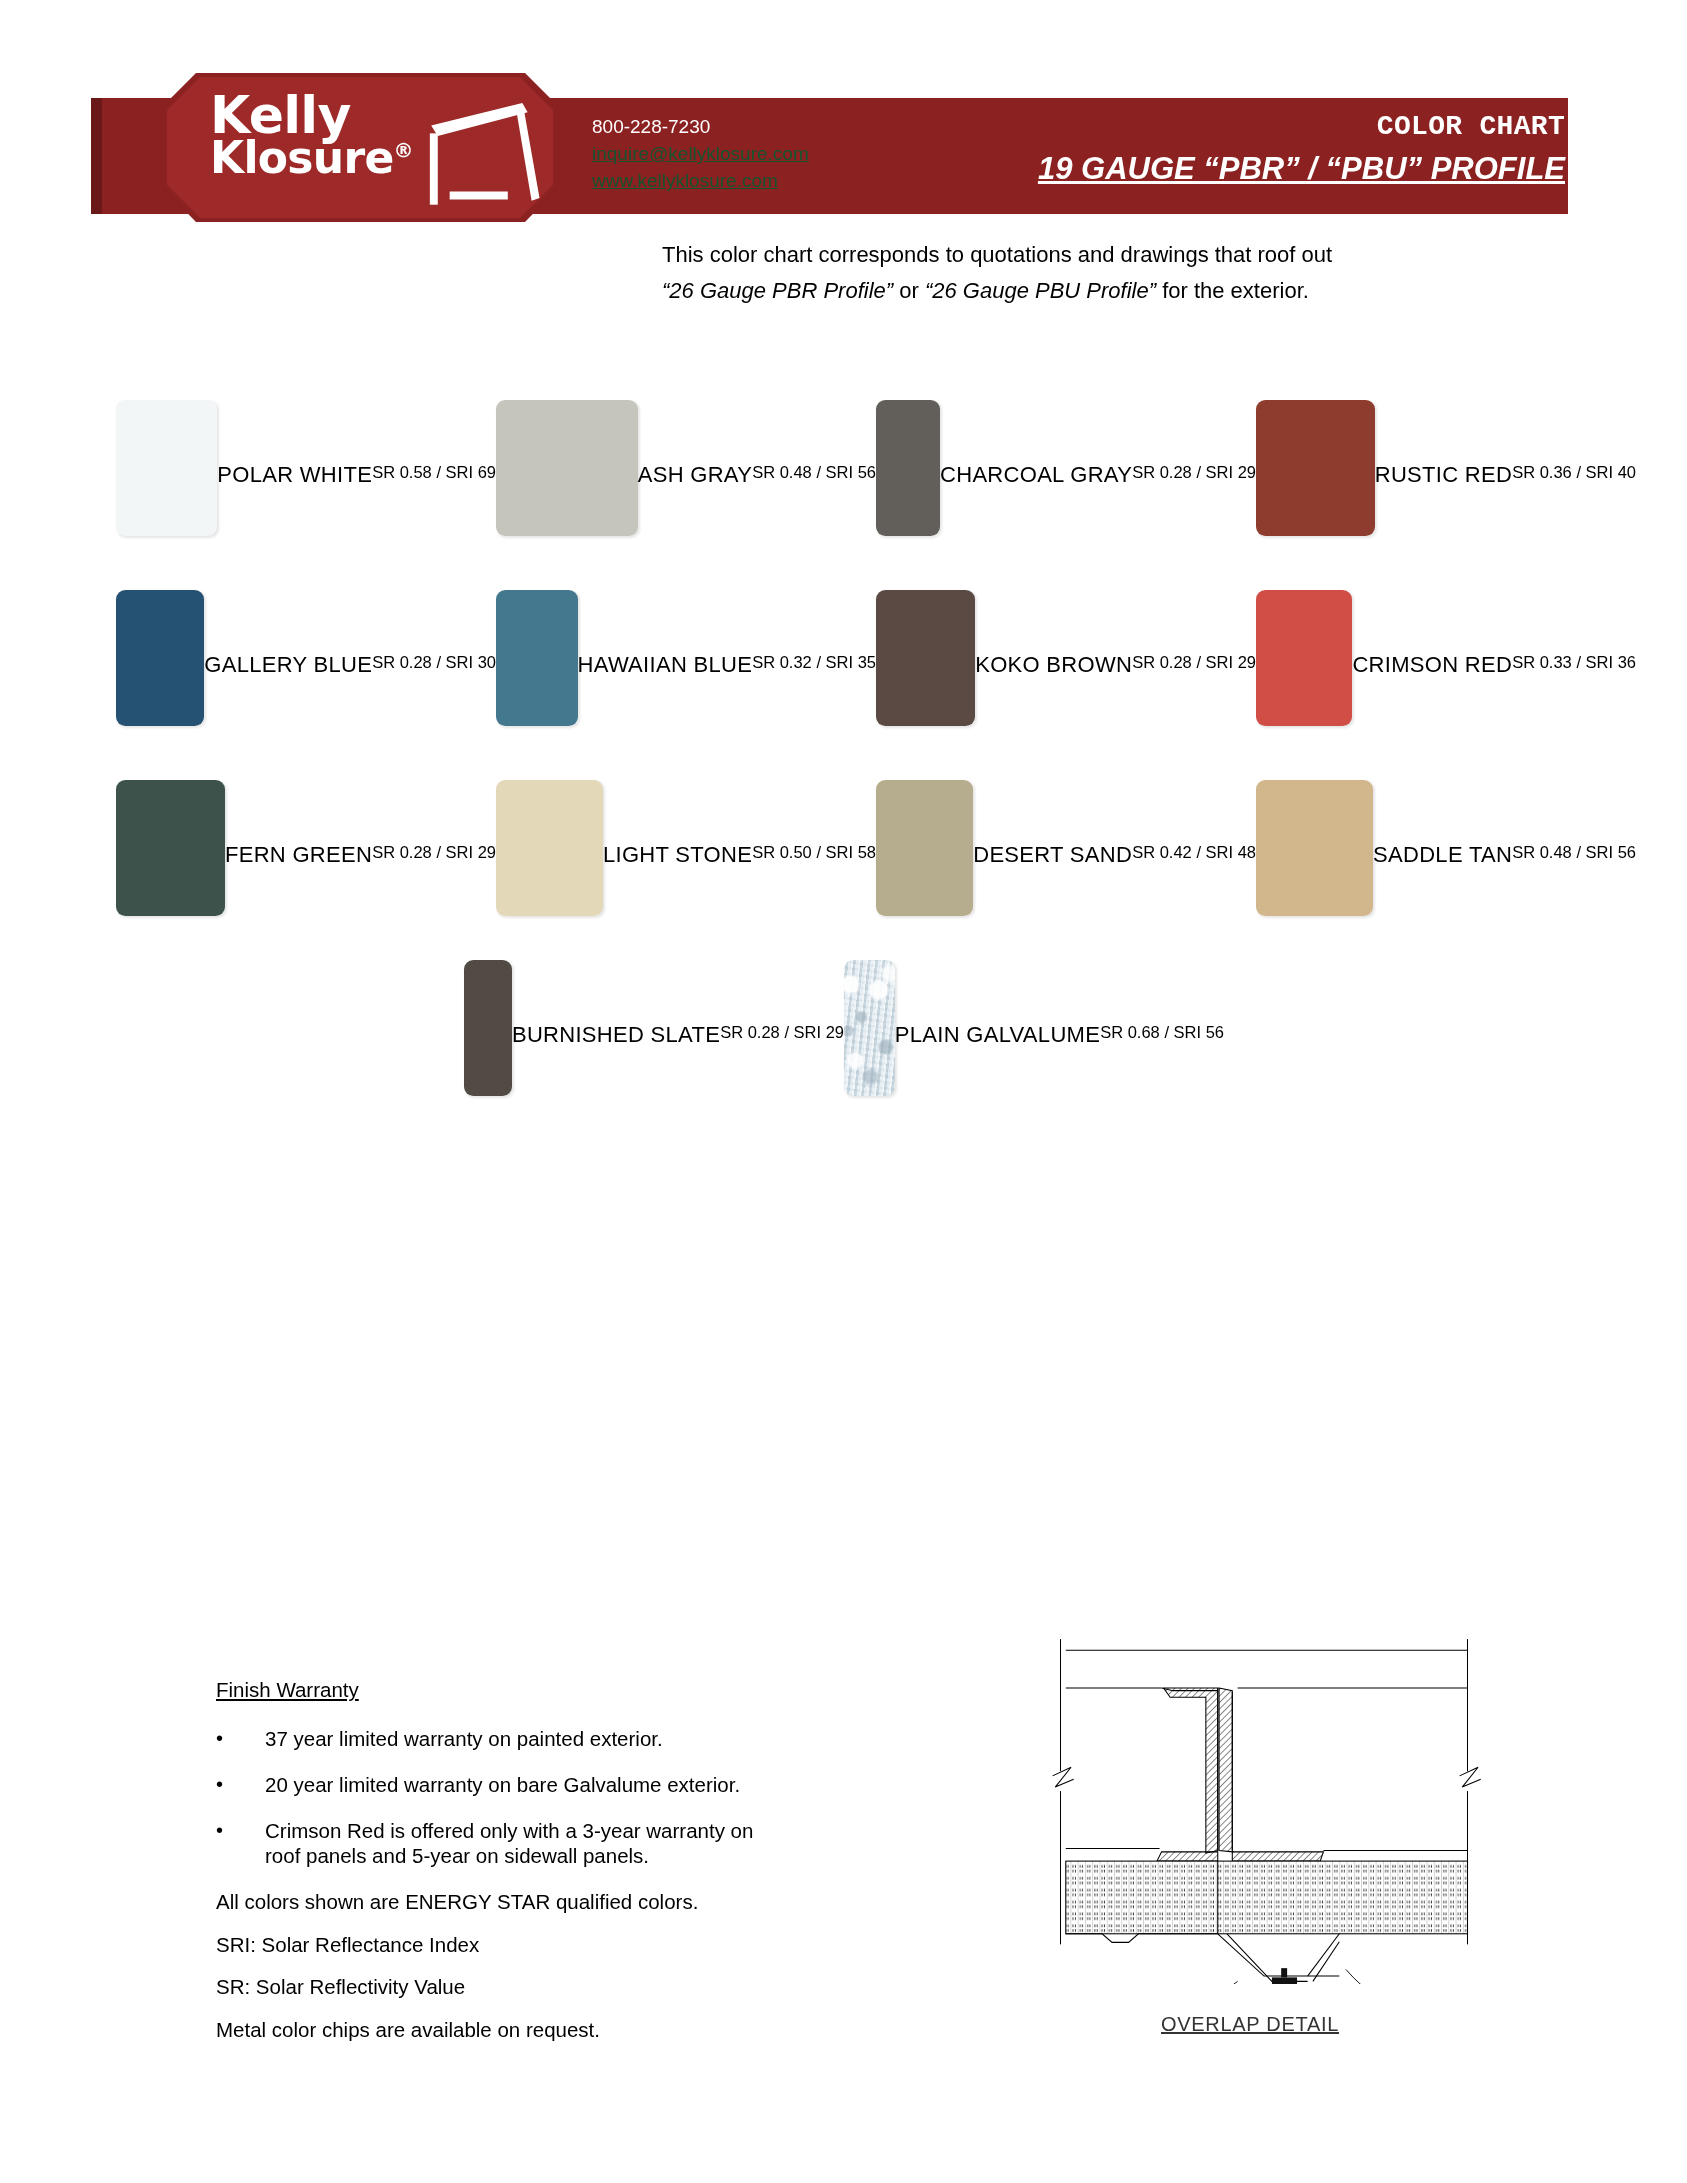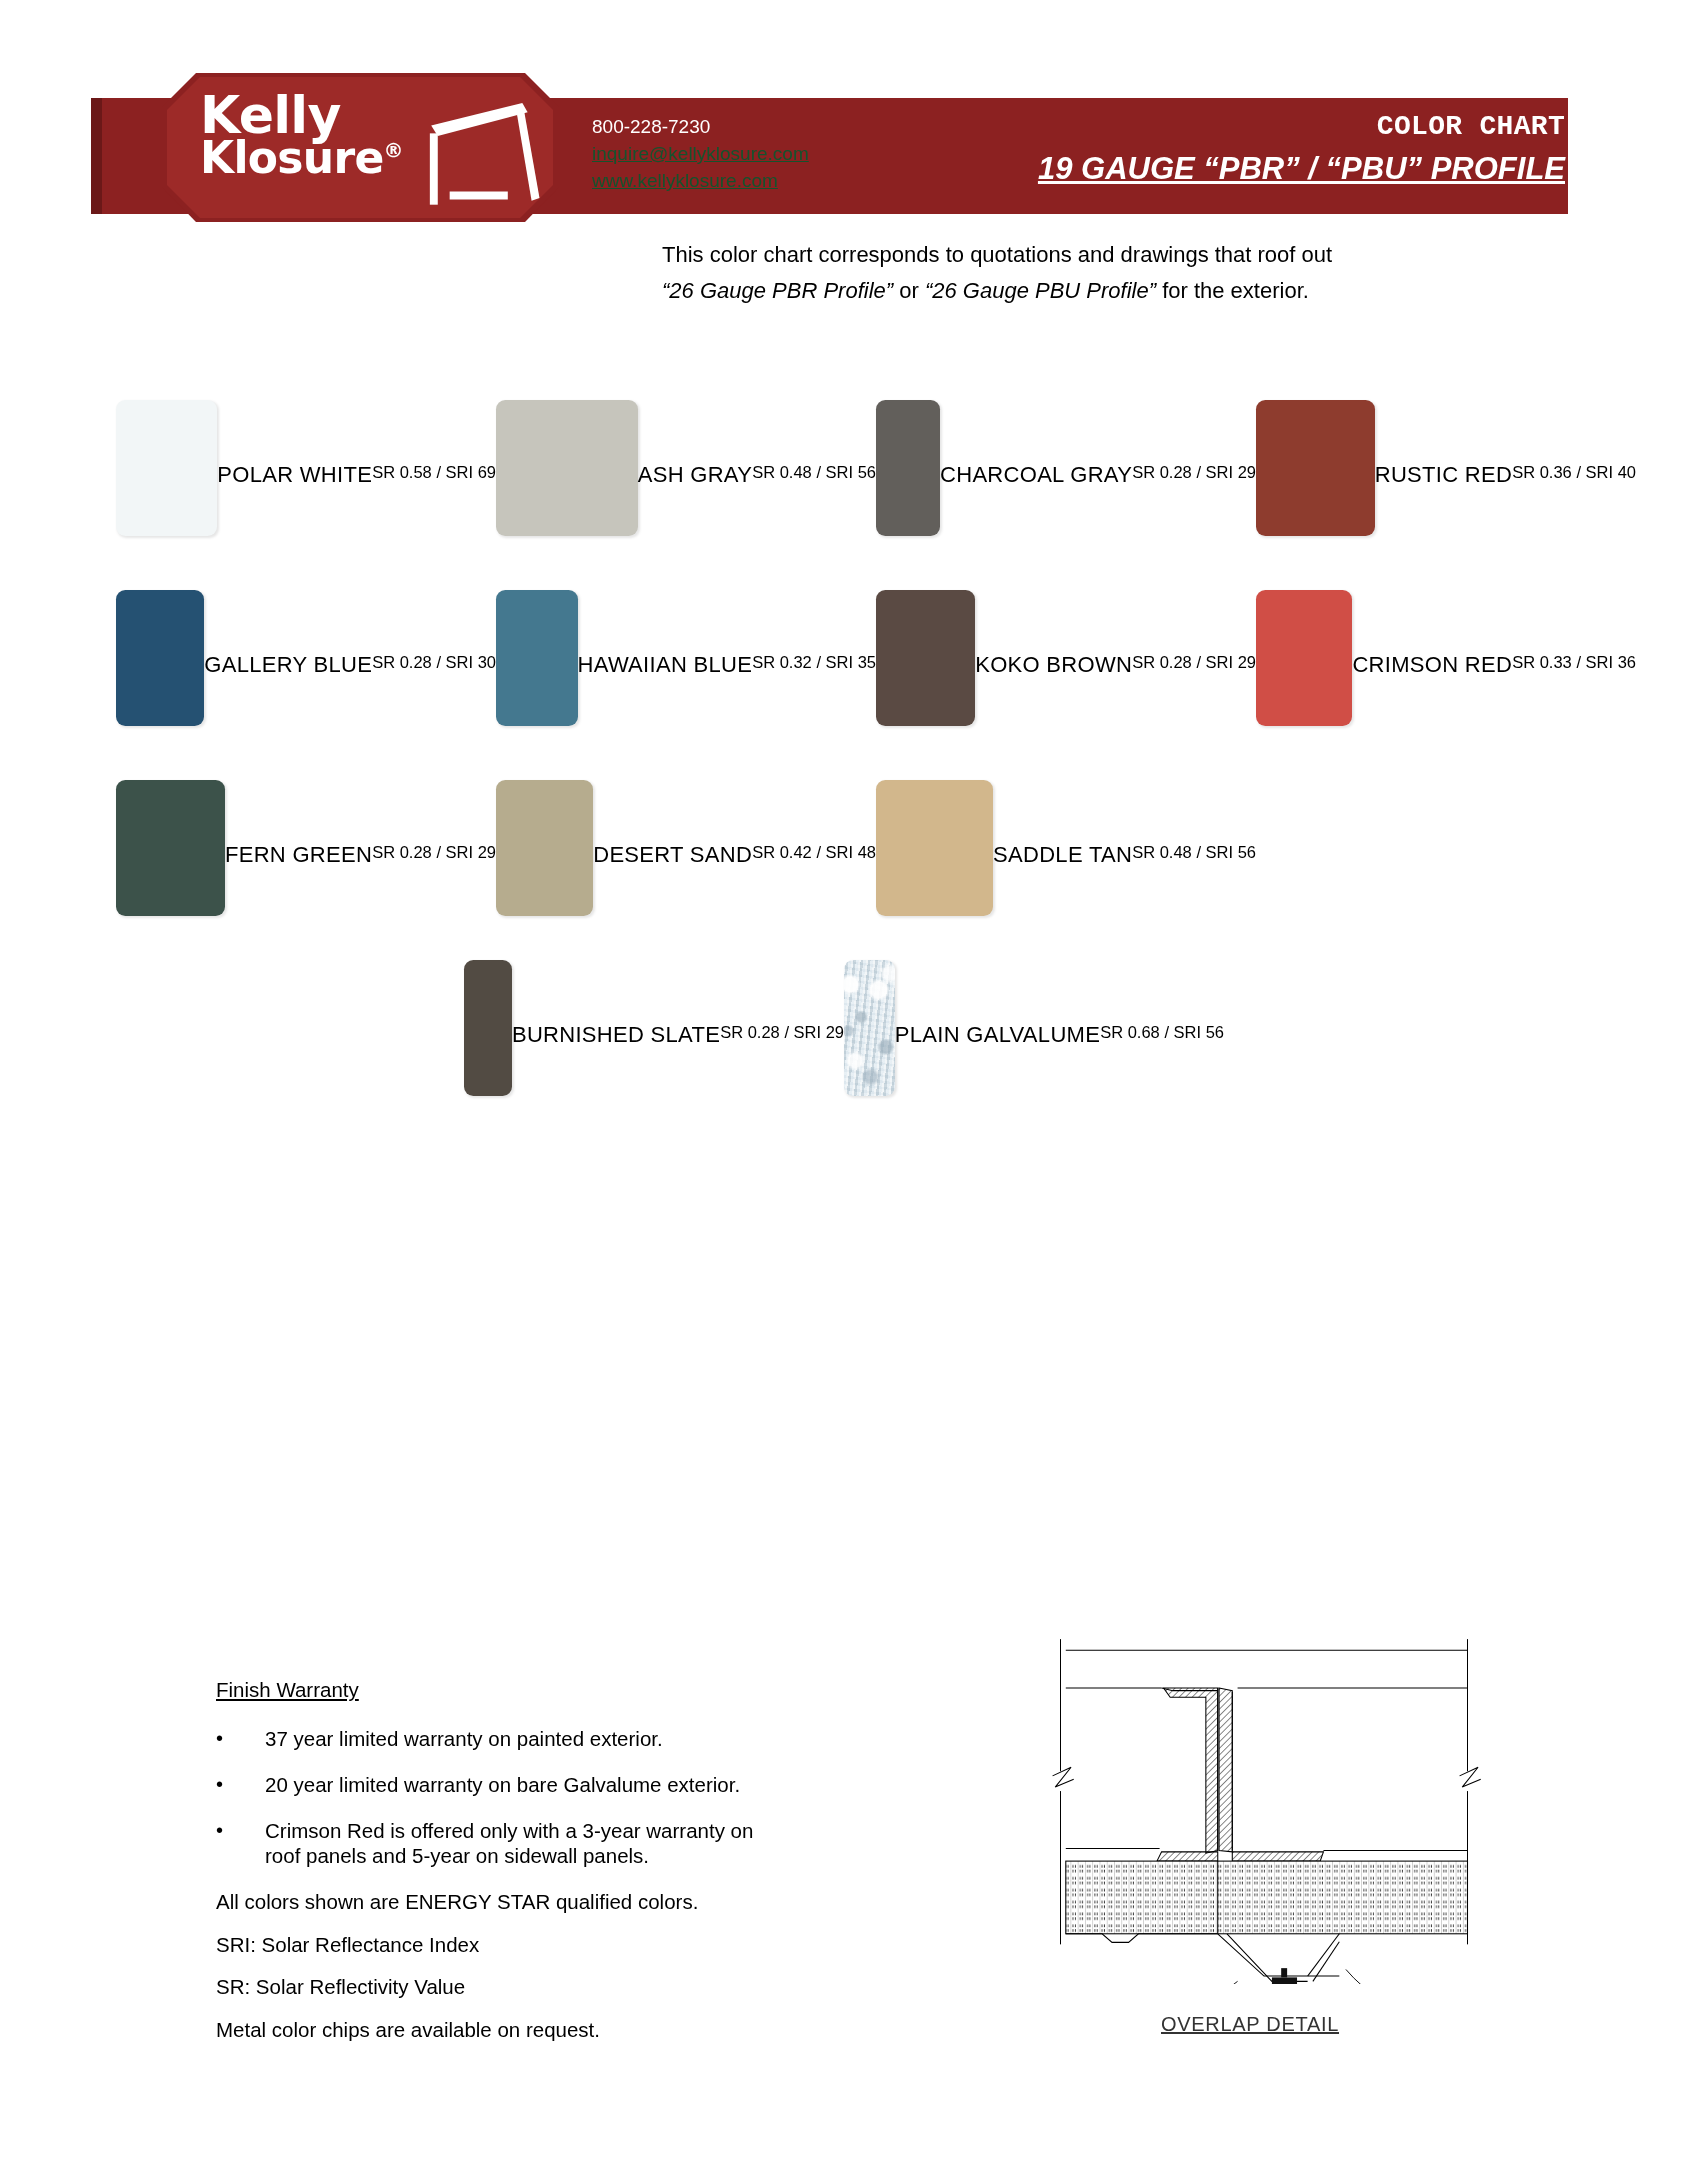--- a/index.html
+++ b/index.html
@@ -48,21 +48,21 @@
     position: absolute;
     left: 167px;
     top: 77px;
     width: 386px;
     height: 141px;
     background: #9d2a28;
     clip-path: polygon(33px 0, 353px 0, 386px 33px, 386px 108px, 353px 141px, 33px 141px, 0 108px, 0 33px);
   }
   #logo-wordmark {
     position: absolute;
-    left: 200px;
+    left: 210px;
     top: 93px;
     width: 238px;
     color: #ffffff;
     font-family: "DejaVu Sans", sans-serif;
     font-weight: bold;
     line-height: 0.88;
     letter-spacing: -0.7px;
   }
   #logo-line1 { font-size: 52px; display: block; }
   #logo-line2 { font-size: 44px; display: block; }
@@ -318,20 +318,25 @@
     </div>
   </div>
 
   <div class="row-gap"></div>
 
   <div class="swatch-row">
     <div class="swatch-cell">
       <div class="swatch-box" style="background: rgb(60, 82, 74);"></div>
       <div class="swatch-name">FERN GREEN</div>
       <div class="swatch-sr">SR 0.28  /  SRI 29</div>
+    </div>
+    <div class="swatch-cell">
+      <div class="swatch-box" style="background: rgb(227, 217, 184);"></div>
+      <div class="swatch-name">LIGHT STONE</div>
+      <div class="swatch-sr">SR 0.50  /  SRI 58</div>
     </div>
     <div class="swatch-cell">
       <div class="swatch-box" style="background: rgb(182, 172, 142);"></div>
       <div class="swatch-name">DESERT SAND</div>
       <div class="swatch-sr">SR 0.42  /  SRI 48</div>
     </div>
     <div class="swatch-cell">
       <div class="swatch-box" style="background: rgb(210, 183, 140);"></div>
       <div class="swatch-name">SADDLE TAN</div>
       <div class="swatch-sr">SR 0.48  /  SRI 56</div>

